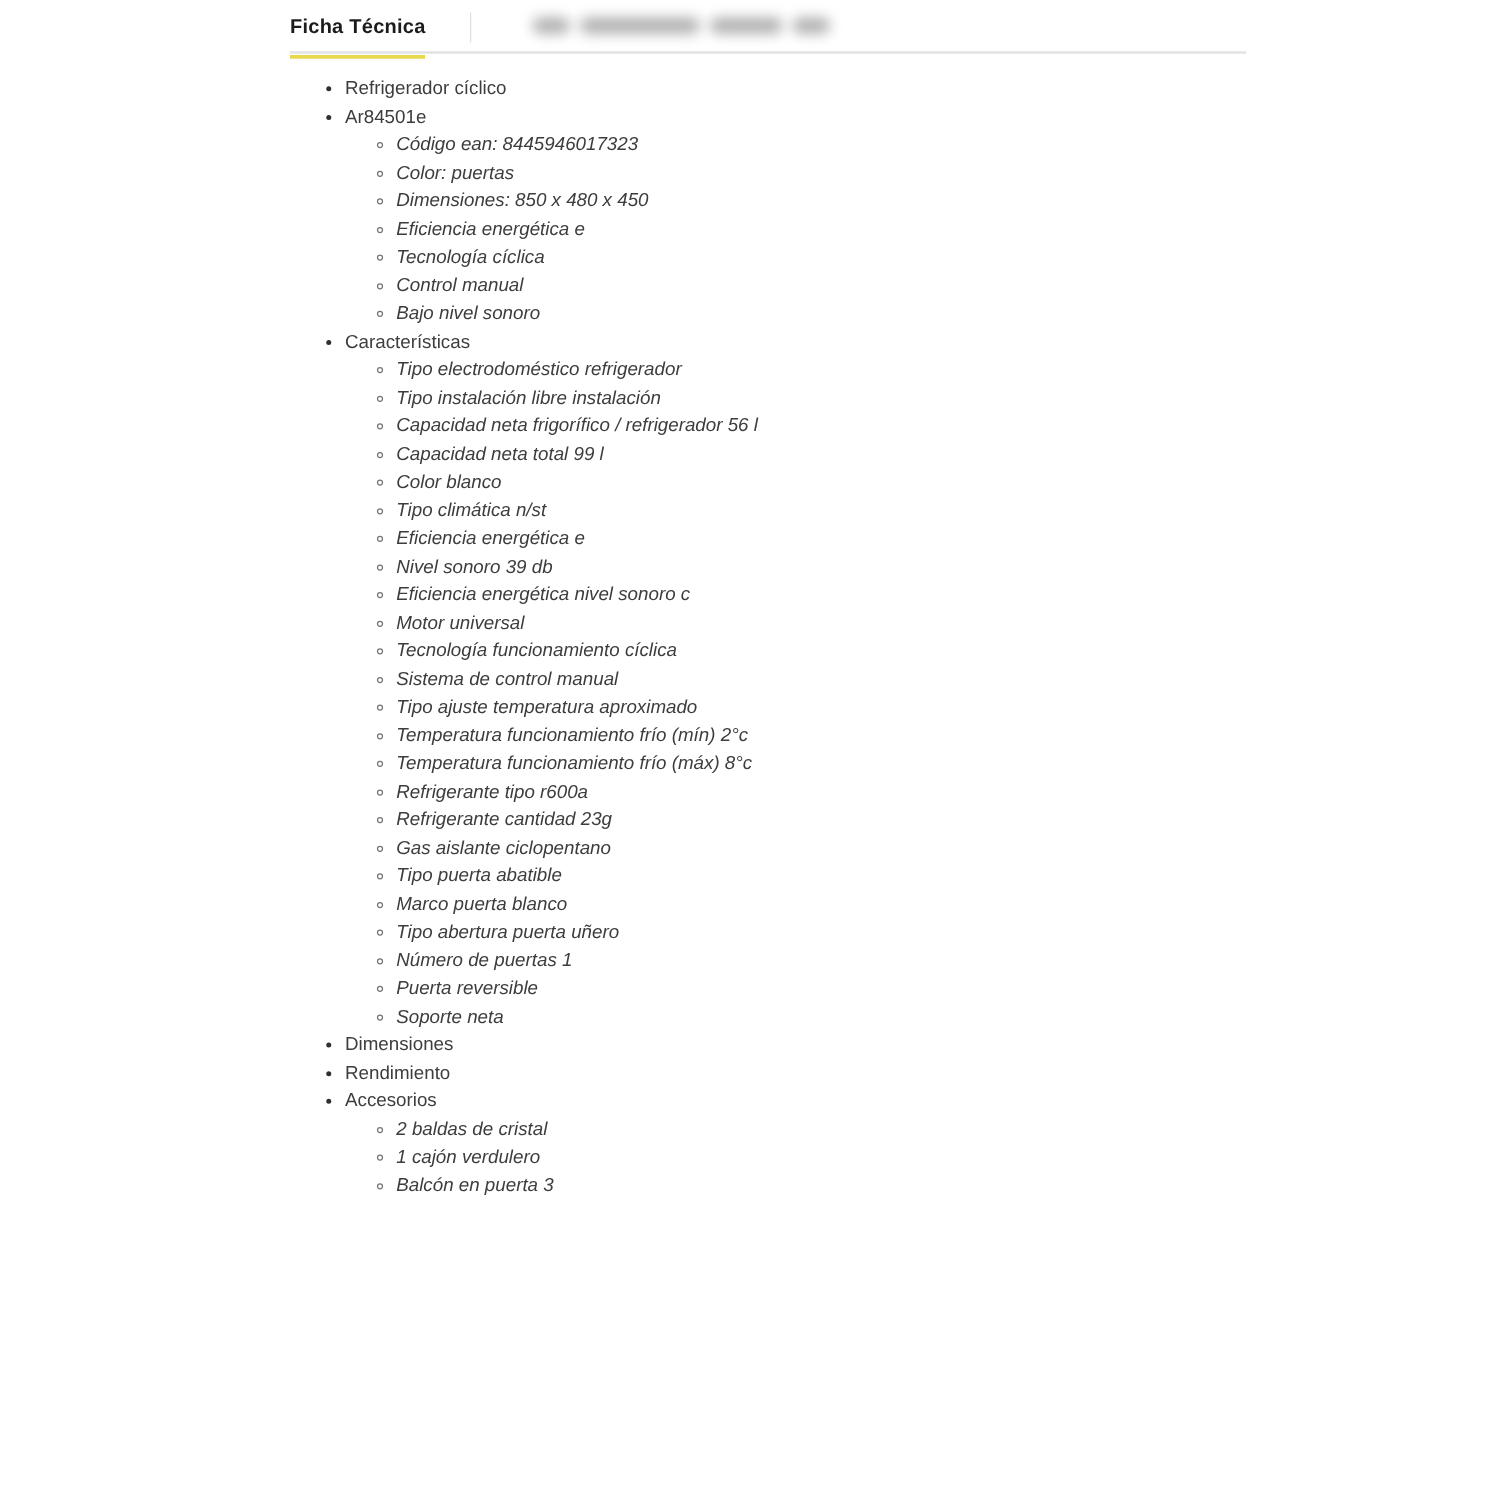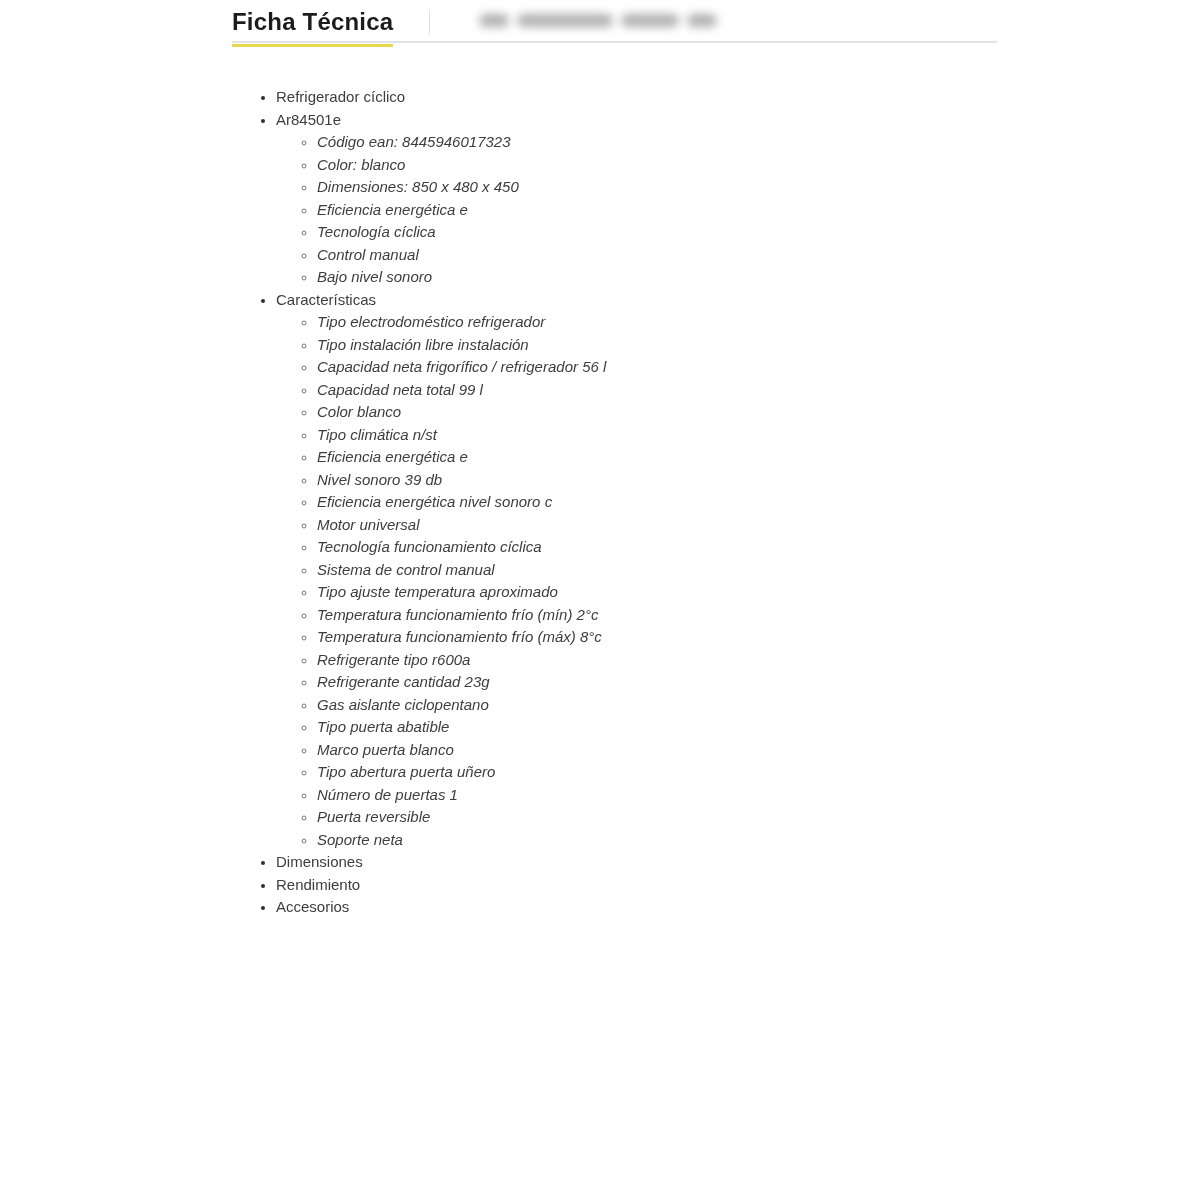--- a/index.html
+++ b/index.html
@@ -19,21 +19,21 @@
   }
   .tabs {
     position: relative;
     display: flex;
     align-items: flex-start;
     height: 33px;
     border-bottom: 2px solid var(--header-border, #e3e3e3);
   }
   .tab-active {
     position: relative;
-    font-size: 24px;
+    font-size: 16px;
     font-weight: 700;
     line-height: 24px;
     color: var(--title-text, #1c1c1c);
     letter-spacing: 0.2px;
     cursor: pointer;
   }
   .tab-active::after {
     content: "";
     position: absolute;
     left: 0;
@@ -63,21 +63,21 @@
     height: 13px;
     border-radius: 7px;
     background: #6f6f6f;
   }
   .redacted-tab span:nth-child(1) { width: 30px; }
   .redacted-tab span:nth-child(2) { width: 96px; }
   .redacted-tab span:nth-child(3) { width: 58px; }
   .redacted-tab span:nth-child(4) { width: 30px; }
 
   ul.level1 {
-    margin: 43px 0 0 0;
+    margin: 17px 0 0 0;
     padding: 0 0 0 44px;
     list-style: disc;
     font-size: 15px;
     color: var(--text, #3d3d3d);
   }
   ul.level1 > li {
     line-height: 22.5px;
   }
   ul.level1 > li::marker {
     color: #2f2f2f;
@@ -109,21 +109,21 @@
       <span></span>
       <span></span>
       <span></span>
     </div>
   </div>
 
   <ul class="level1">
       <li><span>Refrigerador cíclico</span></li>
       <li><span>Ar84501e</span><ul class="level2">
           <li>Código ean: 8445946017323</li>
-          <li>Color: blanco</li>
+          <li>Color: puertas</li>
           <li>Dimensiones: 850 x 480 x 450</li>
           <li>Eficiencia energética e</li>
           <li>Tecnología cíclica</li>
           <li>Control manual</li>
           <li>Bajo nivel sonoro</li>
         </ul></li>
       <li><span>Características</span><ul class="level2">
           <li>Tipo electrodoméstico refrigerador</li>
           <li>Tipo instalación libre instalación</li>
           <li>Capacidad neta frigorífico / refrigerador 56 l</li>
@@ -144,15 +144,19 @@
           <li>Gas aislante ciclopentano</li>
           <li>Tipo puerta abatible</li>
           <li>Marco puerta blanco</li>
           <li>Tipo abertura puerta uñero</li>
           <li>Número de puertas 1</li>
           <li>Puerta reversible</li>
           <li>Soporte neta</li>
         </ul></li>
       <li><span>Dimensiones</span></li>
       <li><span>Rendimiento</span></li>
-      <li><span>Accesorios</span></li>
+      <li><span>Accesorios</span><ul class="level2">
+          <li>2 baldas de cristal</li>
+          <li>1 cajón verdulero</li>
+          <li>Balcón en puerta 3</li>
+        </ul></li>
     </ul>
 </div>
 
 </body></html>

